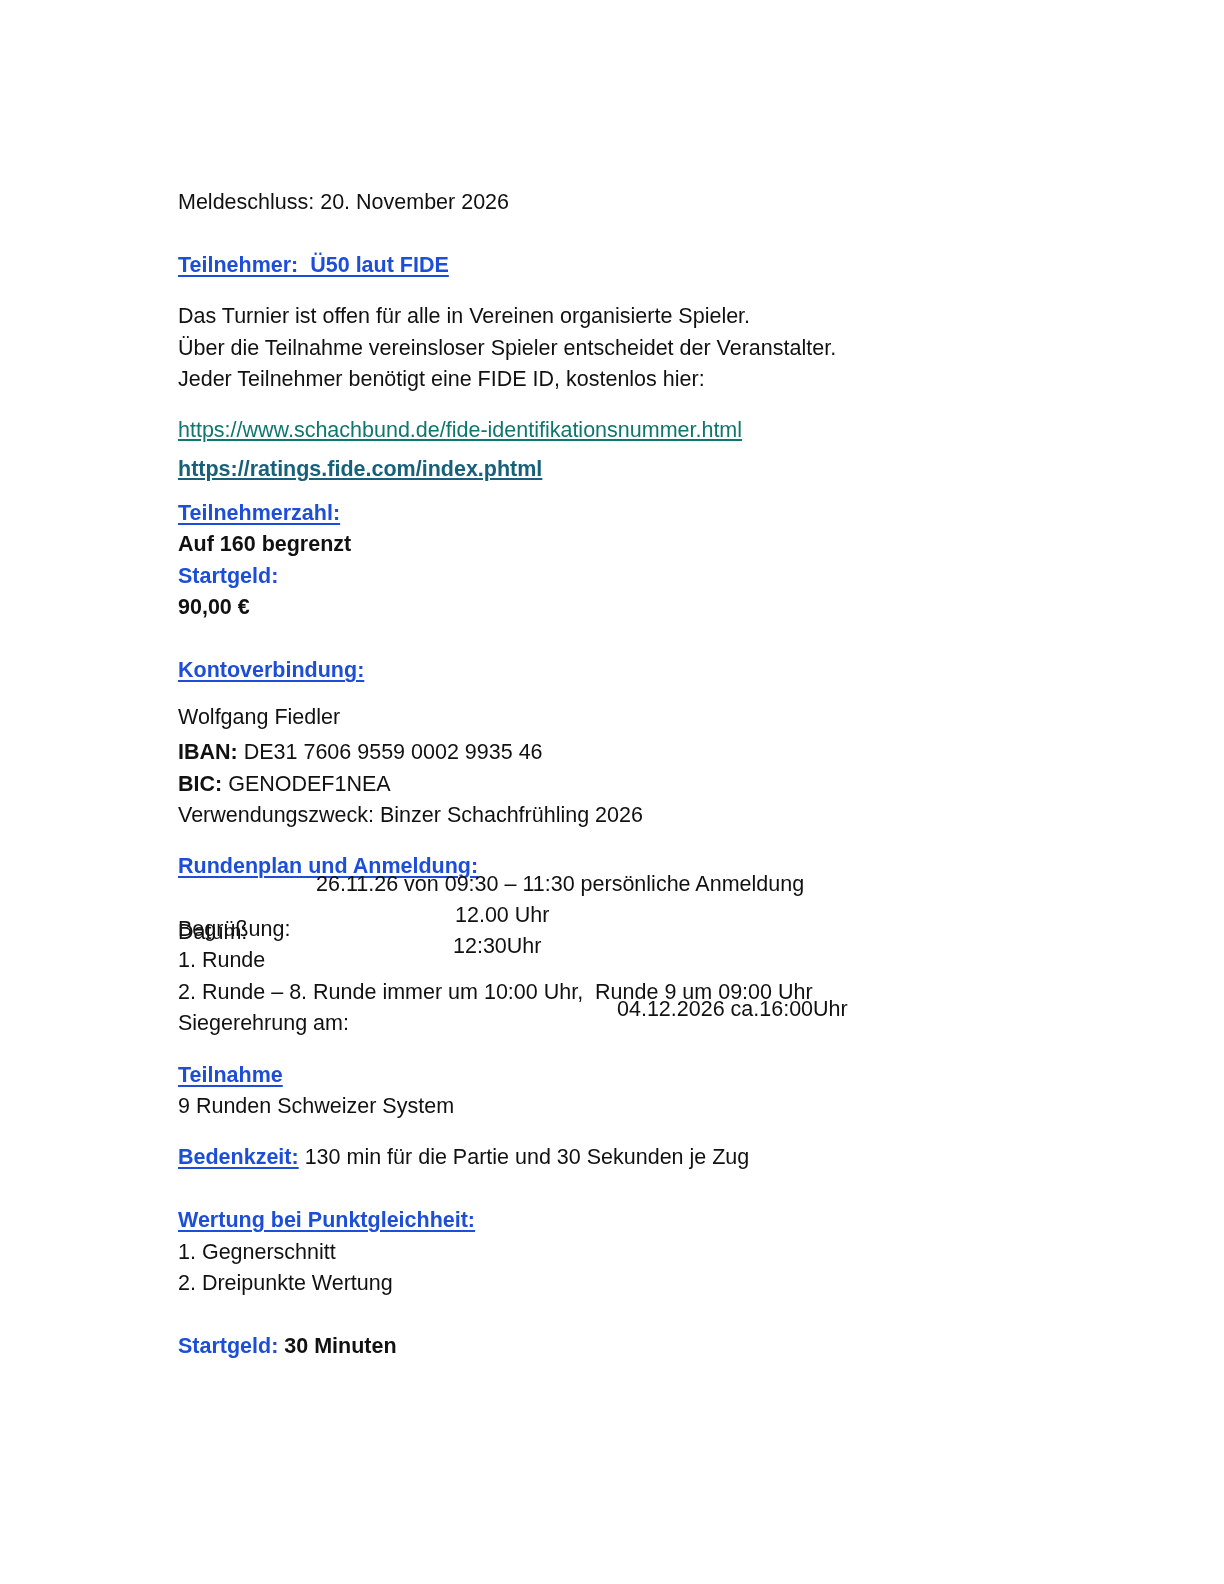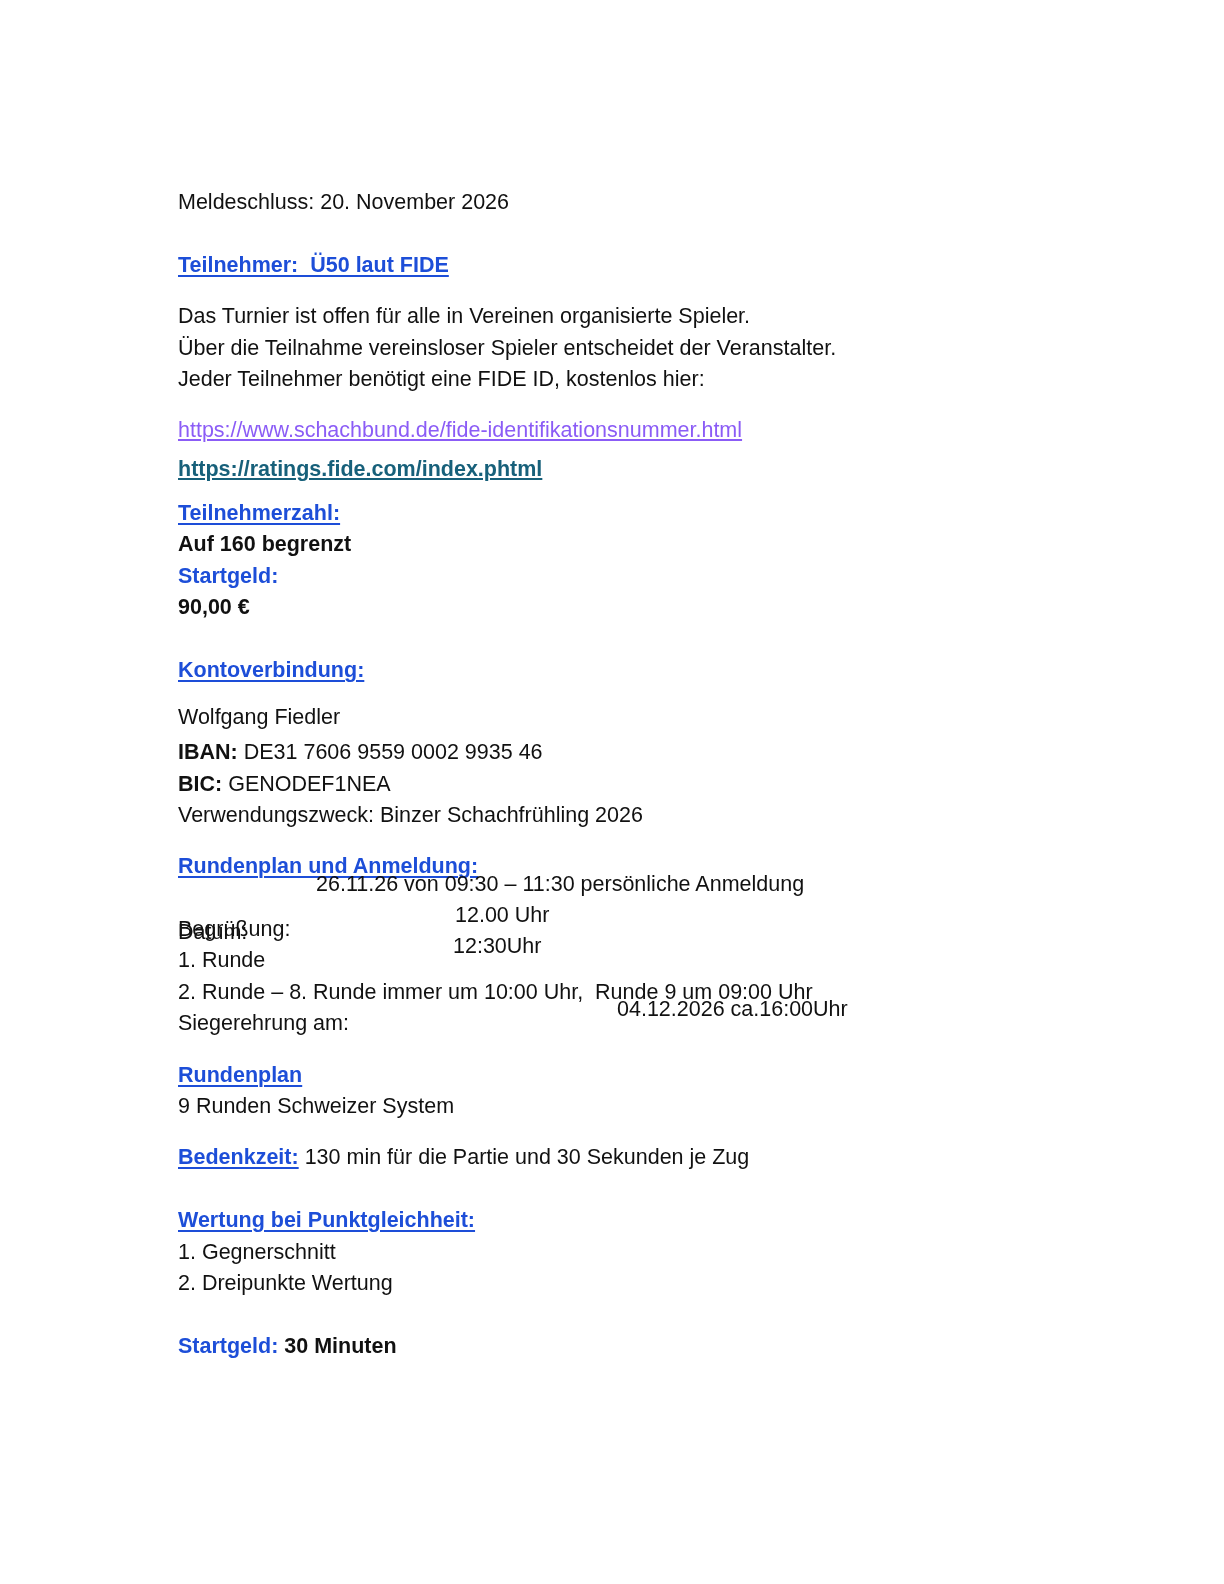--- a/index.html
+++ b/index.html
@@ -2,21 +2,21 @@
 <html><head>
 <meta charset="utf-8">
 <style>
   html, body { margin: 0; padding: 0; background: #ffffff; }
   body { width: 1224px; height: 1584px; position: relative; overflow: hidden;
          font-family: "Liberation Sans", sans-serif; color: #111111; font-size: 21.5px; }
   .ln { position: absolute; left: 178px; white-space: pre; line-height: 26px; margin-top: 14px; }
   .hd { color: #1d4ed8; font-weight: bold; }
   .ul { text-decoration: underline; text-decoration-thickness: 2px; text-underline-offset: 3px; }
   .b { font-weight: bold; }
-  .link1 { color: #8b5cf6; text-decoration: underline; }
+  .link1 { color: #0f766e; text-decoration: underline; }
   .link2 { color: #17607a; font-weight: bold; text-decoration: underline; }
   .tab { position: absolute; white-space: pre; line-height: 26px; }
 </style>
 </head>
 <body>
 
 <div class="ln" style="top:175px">Meldeschluss: 20. November 2026</div>
 
 <div class="ln hd ul" style="top:238px">Teilnehmer:  Ü50 laut FIDE</div>
 <div class="ln" style="top:289px">Das Turnier ist offen für alle in Vereinen organisierte Spieler.</div>
@@ -41,21 +41,21 @@
 <div class="ln" style="top:905px">Datum:</div>
 <div class="tab" style="top:871px;left:316px">26.11.26 von 09:30 – 11:30 persönliche Anmeldung</div>
 <div class="ln" style="top:902px">Begrüßung:</div>
 <div class="tab" style="top:902px;left:455px">12.00 Uhr</div>
 <div class="ln" style="top:933px">1. Runde</div>
 <div class="tab" style="top:933px;left:453px">12:30Uhr</div>
 <div class="ln" style="top:965px">2. Runde – 8. Runde immer um 10:00 Uhr,  Runde 9 um 09:00 Uhr</div>
 <div class="ln" style="top:996px">Siegerehrung am:</div>
 <div class="tab" style="top:996px;left:617px">04.12.2026 ca.16:00Uhr</div>
 
-<div class="ln hd ul" style="top:1048px">Rundenplan</div>
+<div class="ln hd ul" style="top:1048px">Teilnahme</div>
 <div class="ln" style="top:1079px">9 Runden Schweizer System</div>
 
 <div class="ln" style="top:1130px"><span class="hd ul">Bedenkzeit:</span><span> 130 min für die Partie und 30 Sekunden je Zug</span></div>
 
 <div class="ln hd ul" style="top:1193px">Wertung bei Punktgleichheit:</div>
 <div class="ln" style="top:1225px">1. Gegnerschnitt</div>
 <div class="ln" style="top:1256px">2. Dreipunkte Wertung</div>
 
 <div class="ln" style="top:1319px"><span class="hd">Startgeld:</span><span class="b"> 30 Minuten</span></div>
 

